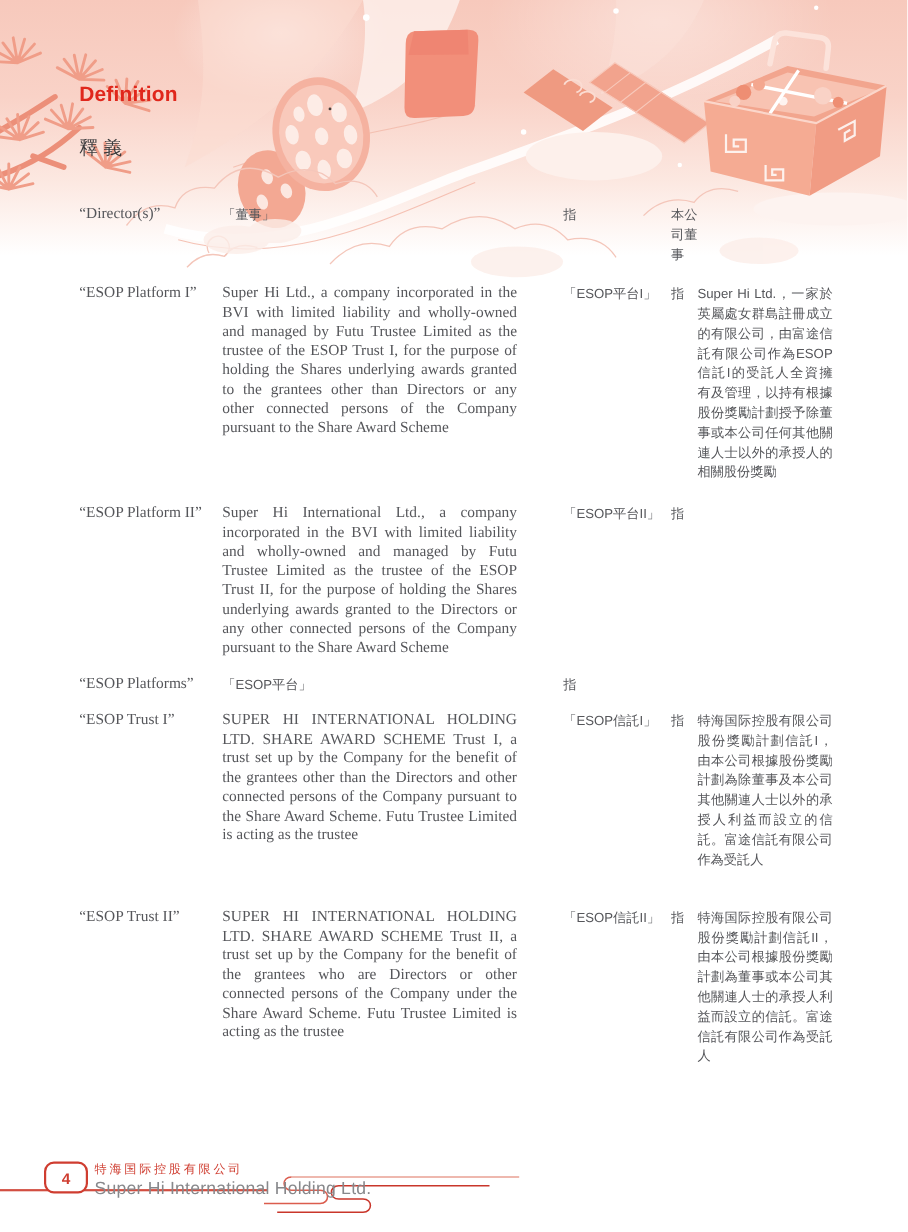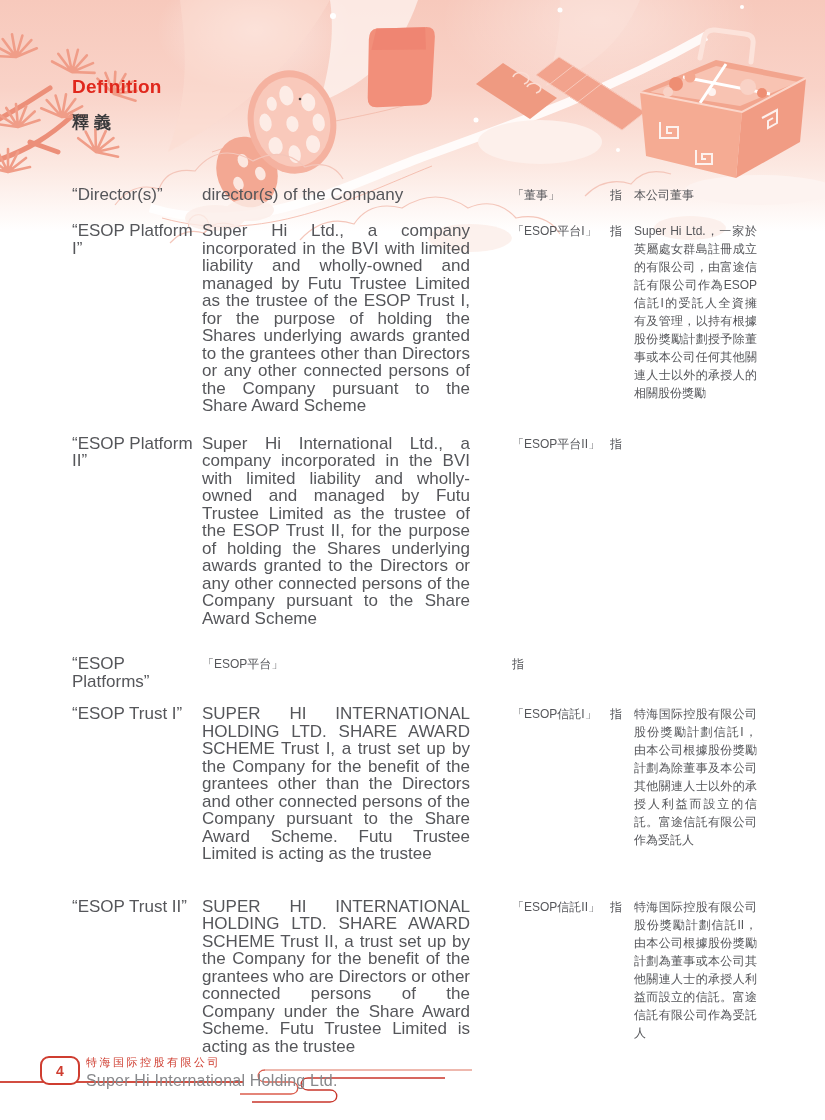--- a/index.html
+++ b/index.html
@@ -17,30 +17,30 @@
   .banner{
     position:absolute;left:0;top:0;width:825px;height:258px;
     background:
       radial-gradient(140px 90px at 255px 30px, rgba(255,255,255,.55), rgba(255,255,255,0) 70%),
       radial-gradient(220px 120px at 600px 20px, rgba(255,255,255,.38), rgba(255,255,255,0) 72%),
       linear-gradient(180deg,#f7c9bc 0%,#f9d2c7 34%,#fce8e1 64%,#ffffff 90%);
   }
   .banner svg{position:absolute;left:0;top:0;display:block}
   .titles{position:absolute;left:72px;top:76px;z-index:6}
   .title-en{font-size:19px;font-weight:bold;color:var(--red);letter-spacing:.2px}
-  .title-zh{font-size:17px;font-weight:bold;color:#3a3a3c;letter-spacing:5px;margin-top:13px}
+  .title-zh{font-size:17px;font-weight:normal;color:#3a3a3c;letter-spacing:5px;margin-top:25px}
   
   .defs{position:absolute;left:72px;top:186px;width:685px;color:var(--body-text);z-index:5}
   .row{display:grid;grid-template-columns:130px 310px 98px 24px 123px;align-items:start;}
   .row:nth-child(1){margin-bottom:18px}
   .row:nth-child(2){margin-bottom:20px}
-  .row:nth-child(3){margin-bottom:28px}
+  .row:nth-child(3){margin-bottom:15px}
   .row:nth-child(4){margin-bottom:15px}
   .row:nth-child(5){margin-bottom:35px}
-  .en{font-size:17px;line-height:17.5px;}
+  .en{font-size:14px;line-height:17.5px;font-family:Liberation Serif, serif;}
   .zh{font-size:12px;line-height:18px;}
   .cell-def-en{padding-right:42px;text-align:justify;}
   .cell-def-zh{text-align:justify;text-justify:inter-ideograph;}
   .cell-zhi{text-align:left;}
   
   .page-badge{
     position:absolute;left:40px;top:1056px;width:36px;height:25px;z-index:6;
     border:2px solid var(--footer-red);border-radius:9px;
     display:flex;align-items:center;justify-content:center;
     color:var(--footer-red);font-weight:bold;font-size:14px;background:#fff;
@@ -185,21 +185,20 @@
 
     <div class="titles">
       <div class="title-en">Definition</div>
       <div class="title-zh">釋義</div>
     </div>
   </div>
 
   <main class="defs" id="defs">
       <div class="row">
         <div class="en cell-term-en">“Director(s)”</div>
-        <div class="en cell-def-en">director(s) of the Company</div>
         <div class="zh cell-term-zh">「董事」</div>
         <div class="zh cell-zhi">指</div>
         <div class="zh cell-def-zh">本公司董事</div>
       </div>
       <div class="row">
         <div class="en cell-term-en">“ESOP Platform I”</div>
         <div class="en cell-def-en">Super Hi Ltd., a company incorporated in the BVI with limited liability and wholly-owned and managed by Futu Trustee Limited as the trustee of the ESOP Trust I, for the purpose of holding the Shares underlying awards granted to the grantees other than Directors or any other connected persons of the Company pursuant to the Share Award Scheme</div>
         <div class="zh cell-term-zh">「ESOP平台I」</div>
         <div class="zh cell-zhi">指</div>
         <div class="zh cell-def-zh">Super Hi Ltd.，一家於英屬處女群島註冊成立的有限公司，由富途信託有限公司作為ESOP信託I的受託人全資擁有及管理，以持有根據股份獎勵計劃授予除董事或本公司任何其他關連人士以外的承授人的相關股份獎勵</div>

